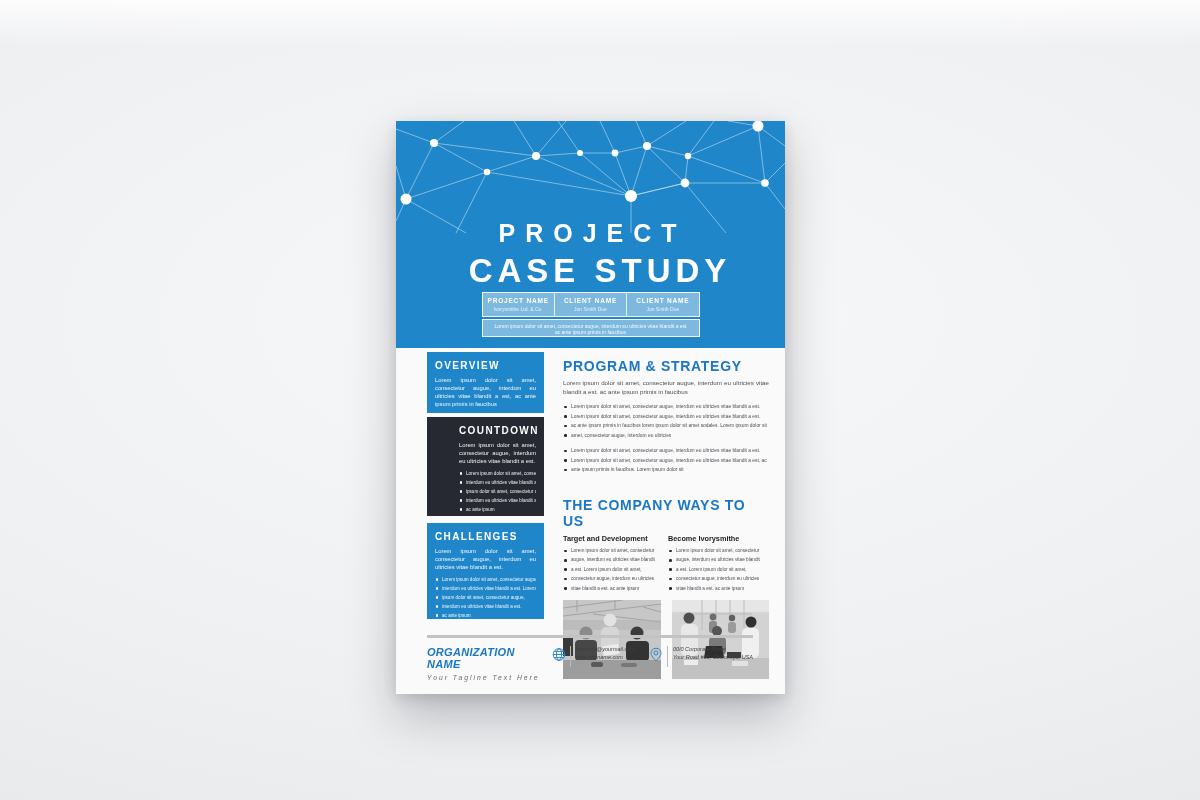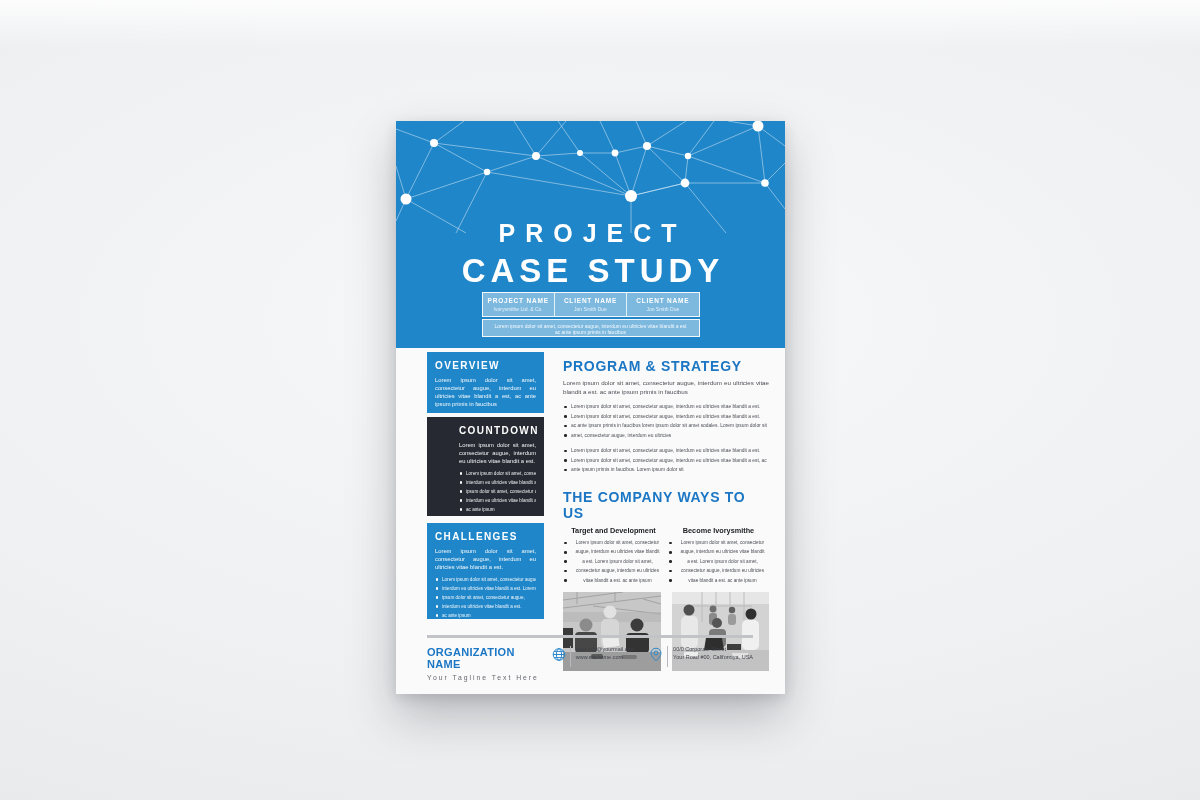--- a/index.html
+++ b/index.html
@@ -19,21 +19,21 @@
     box-shadow:0 22px 45px rgba(40,44,50,.28), 0 4px 12px rgba(40,44,50,.14);
   }
 
   
   .hdr { position:absolute; left:0; top:0; width:100%; height:227px;
     background:#1f86c9; overflow:hidden; }
   .plexus { position:absolute; left:0; top:0; }
   .title-1 { position:absolute; top:98px; width:100%; text-align:center;
     color:#fff; font-size:25px; font-weight:700; letter-spacing:10px; padding-left:4px; }
   .title-2 { position:absolute; top:131px; width:100%; text-align:center;
-    color:#fff; font-size:33px; font-weight:800; letter-spacing:5px; padding-left:5px; }
+    color:#fff; font-size:33px; font-weight:800; letter-spacing:5px; padding-left:5px;margin-left:7px; }
 
   .banner { position:absolute; top:171px; left:50%; transform:translateX(-50%); width:218px; }
   .banner-row { display:flex; height:25px;
     border:1px solid rgba(255,255,255,.9); background:rgba(255,255,255,.42); }
   .banner-col { flex:1; text-align:center; padding-top:4px; overflow:hidden; }
   .banner-col + .banner-col { border-left:1px solid rgba(255,255,255,.8); }
   .banner-label { font-size:6.5px; font-weight:700; letter-spacing:.8px; color:#fff; }
   .banner-value { font-size:5px; color:rgba(255,255,255,.82); margin-top:1.5px; }
   .banner-note { margin-top:2px; border:1px solid rgba(255,255,255,.9);
     background:rgba(255,255,255,.42); text-align:center; padding:2.5px 4px; height:18px; overflow:hidden; }
@@ -60,31 +60,31 @@
   .right-col { position:absolute; left:167px; top:10px; width:206px; }
   .sec-h { font-size:14px; font-weight:800; letter-spacing:.7px; color:#1b76c4; }
   .rc-para { font-size:6.2px; line-height:8.5px; color:#4b4e54; text-align:justify;
     margin:5px 0 6px; }
   ul.dark-bullets { list-style:none; }
   ul.dark-bullets li { position:relative; font-size:4.9px; line-height:9.5px;
     padding-left:8px; white-space:nowrap; overflow:hidden; color:#4b4e54; }
   ul.dark-bullets li::before { content:""; position:absolute; left:1px; top:3.6px;
     width:2.6px; height:2.6px; border-radius:50%; background:#26282c; }
   .bullets-g2 { margin-top:6px; }
-  .company-h { margin-top:14px; }
-  .company-cols { display:flex; gap:4px; margin-top:5px;text-align:center; }
+  .company-h { margin-top:22px; }
+  .company-cols { display:flex; gap:4px; margin-top:5px; }
   .company-col { flex:1; overflow:hidden; }
   .company-col h3 { font-size:7.3px; font-weight:700; color:#1b1d21; margin-bottom:3.5px; }
   .company-col ul.dark-bullets li { font-size:4.7px; line-height:9.4px; }
   .photos { display:flex; gap:11px; margin-top:7px; }
   .photo { flex:1; height:79px; overflow:hidden; background:#cccccc; }
   .photo svg { display:block; }
 
   
-  .footer { position:absolute; left:31px; top:514px; width:326px; }
+  .footer { position:absolute; left:31px; top:514px; width:326px;font-style:italic; }
   .footer-divider { height:3px; background:#c2c3c6; margin-bottom:8px; }
   .footer-row { display:flex; align-items:flex-start; }
   .org { width:122px; }
   .org-name { font-size:11px; font-weight:800; color:#1b76c4; letter-spacing:.3px; }
   .org-tagline { font-size:6.8px; letter-spacing:2px; color:#64676d; margin-top:4px; }
   .contact { display:flex; align-items:flex-start; margin-left:8px; }
   .contact + .contact { margin-left:14px; }
   .contact .icn { width:14px; height:15px; margin-top:1px; }
   .contact .vline { width:1px; height:21px; background:#b6b9bd; margin:0 5px 0 4px; }
   .contact .lines div { font-size:5.5px; line-height:7.6px; color:#3c3f45; white-space:nowrap; }

